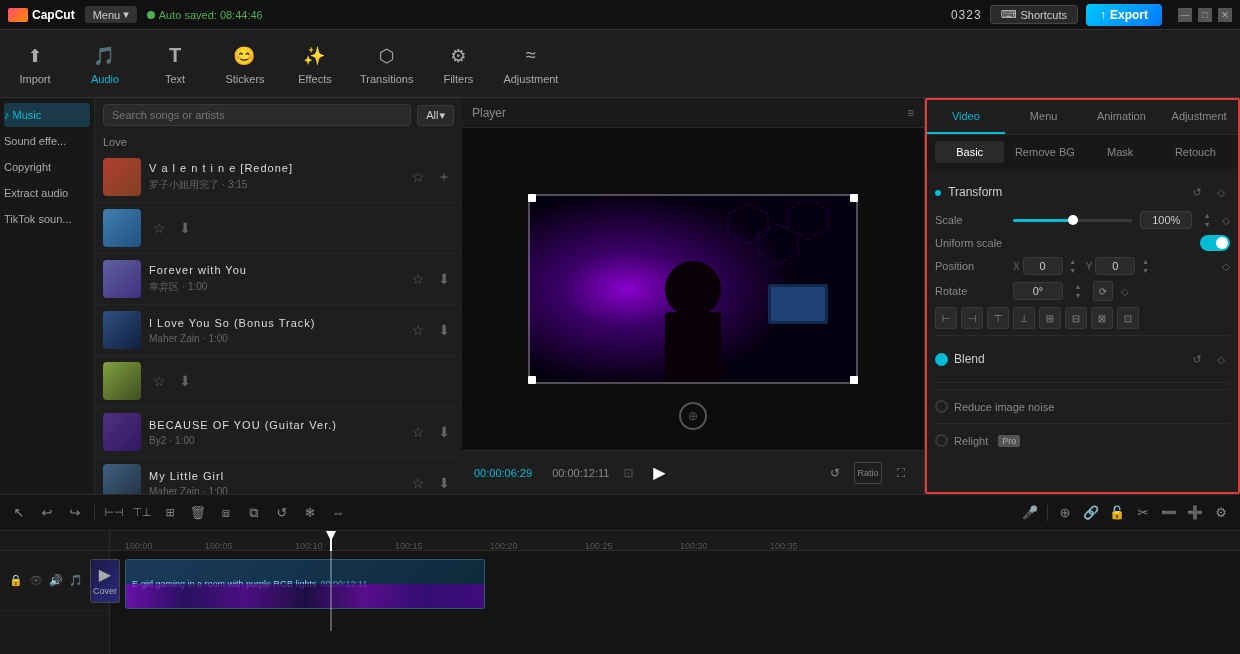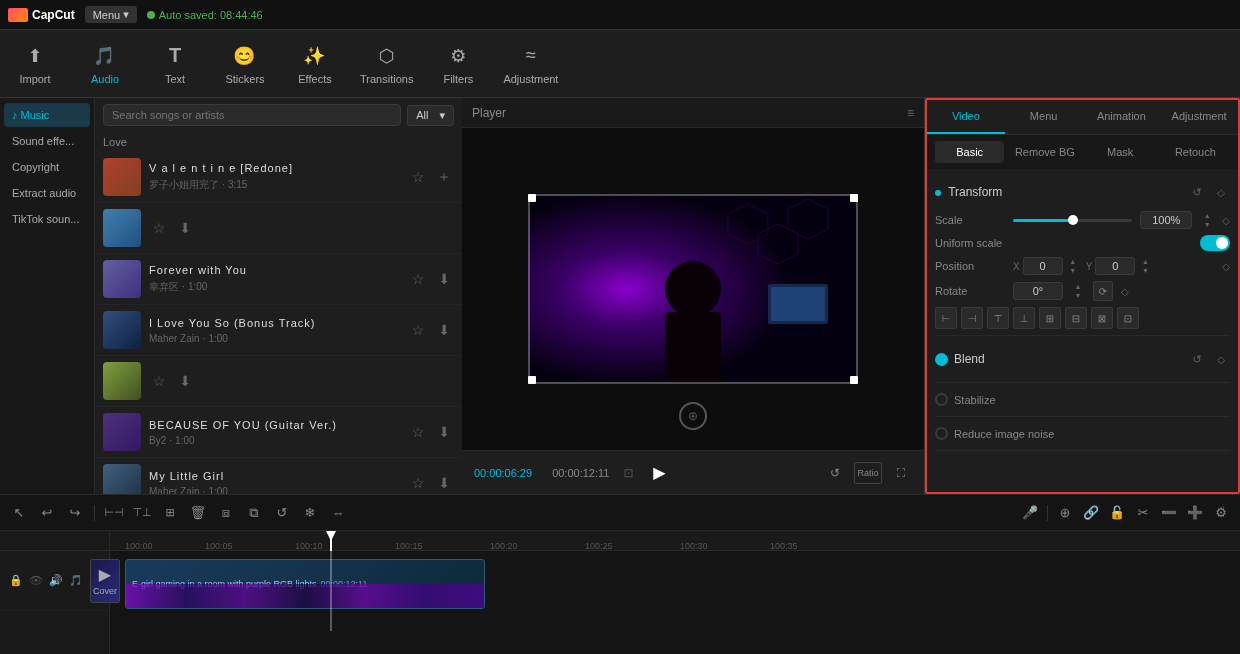--- a/index.html
+++ b/index.html
@@ -24,27 +24,27 @@
     .tool-item { display: flex; flex-direction: column; align-items: center; gap: 4px; cursor: pointer; color: #aaa; font-size: 11px; min-width: 50px; }
     .tool-item.active { color: #00bcd4; }
     .tool-icon { width: 26px; height: 26px; display: flex; align-items: center; justify-content: center; font-size: 18px; }
 
     
     .main-area { display: flex; flex: 1; overflow: hidden; }
 
     .left-content-area { display: flex; flex: 1; overflow: hidden; }
 
     .sidebar { width: 95px; background: #181818; display: flex; flex-direction: column; border-right: 1px solid #2a2a2a; flex-shrink: 0; padding-top: 4px; }
-    .sidebar-item { padding: 6px 8px; cursor: pointer; color: #aaa; font-size: 11px; border-radius: 4px; margin: 1px 4px; }
+    .sidebar-item { padding: 6px 0; cursor: pointer; color: #aaa; font-size: 11px; border-radius: 4px; margin: 1px 4px; }
     .sidebar-item.active { background: #1a3a4a; color: #00bcd4; }
 
     .music-panel { flex: 1; display: flex; flex-direction: column; background: #1e1e1e; overflow: hidden; }
     .search-bar-row { display: flex; align-items: center; padding: 6px 8px; gap: 6px; }
     .search-input { flex: 1; background: #2a2a2a; border: 1px solid #3a3a3a; border-radius: 4px; padding: 4px 8px; color: #ccc; font-size: 11px; }
-    .all-btn { background: #2a2a2a; border: 1px solid #3a3a3a; color: #ccc; padding: 3px 8px; border-radius: 3px; cursor: pointer; font-size: 11px; display: flex; align-items: center; gap: 11px; }
+    .all-btn { background: #2a2a2a; border: 1px solid #3a3a3a; color: #ccc; padding: 3px 8px; border-radius: 3px; cursor: pointer; font-size: 11px; display: flex; align-items: center; gap: 1px; }
     .section-label { padding: 4px 8px; color: #888; font-size: 11px; }
     .song-list { overflow-y: auto; flex: 1; }
     .song-item { display: flex; align-items: center; padding: 6px 8px; gap: 8px; cursor: pointer; border-bottom: 1px solid #252525; }
     .song-thumb { width: 38px; height: 38px; border-radius: 4px; background: #333; flex-shrink: 0; overflow: hidden; display: flex; align-items: center; justify-content: center; }
     .song-info { flex: 1; }
     .song-title { color: #ddd; font-size: 11px; font-weight: 500; letter-spacing: 1px; }
     .song-meta { color: #666; font-size: 10px; margin-top: 4px; }
     .song-actions { display: flex; gap: 6px; }
     .song-action-btn { width: 20px; height: 20px; border: none; background: none; color: #666; cursor: pointer; font-size: 14px; display: flex; align-items: center; justify-content: center; }
 
@@ -149,20 +149,36 @@
     <span style="color:#fff;font-weight:bold;font-size:12px;">CapCut</span>
   </div>
   <button class="menu-btn">
     <span>Menu</span>
     <span>▾</span>
   </button>
   <div class="auto-save">
     <span class="dot-green"></span>
     <span>Auto saved: 08:44:46</span>
   </div>
+  <div class="top-bar-right">
+    <span style="color:#ccc;font-size:12px;letter-spacing:1px;">0323</span>
+    <button class="shortcuts-btn">
+      <span>⌨</span>
+      <span>Shortcuts</span>
+    </button>
+    <button class="export-btn">
+      <span>↑</span>
+      <span>Export</span>
+    </button>
+    <div class="window-controls">
+      <button class="win-btn">—</button>
+      <button class="win-btn">□</button>
+      <button class="win-btn close">✕</button>
+    </div>
+  </div>
 </div>
 
 <div class="toolbar">
   <div class="tool-item">
     <div class="tool-icon">⬆</div>
     <span>Import</span>
   </div>
   <div class="tool-item active">
     <div class="tool-icon">🎵</div>
     <span>Audio</span>
@@ -453,34 +469,35 @@
           <span class="section-title">Blend</span>
         </div>
         <div class="section-icons">
           <button class="si-btn">↺</button>
           <button class="si-btn diamond-icon">◇</button>
         </div>
       </div>
 
       <div class="divider"></div>
 
-      <div class="checkbox-row">
-        <div class="cb"></div>
-        <span class="cb-label">Stabilize</span>
-      </div>
 
       <div class="divider"></div>
 
       <div class="checkbox-row">
         <div class="cb"></div>
         <span class="cb-label">Reduce image noise</span>
       </div>
 
       <div class="divider"></div>
 
+      <div class="checkbox-row">
+        <div class="cb"></div>
+        <span class="cb-label">Relight</span>
+        <span class="pro-badge">Pro</span>
+      </div>
 
     </div>
   </div>
 
 </div>
 
 <div class="timeline">
   <div class="timeline-toolbar">
     <button class="tl-btn">↖</button>
     <button class="tl-btn">↩</button>

